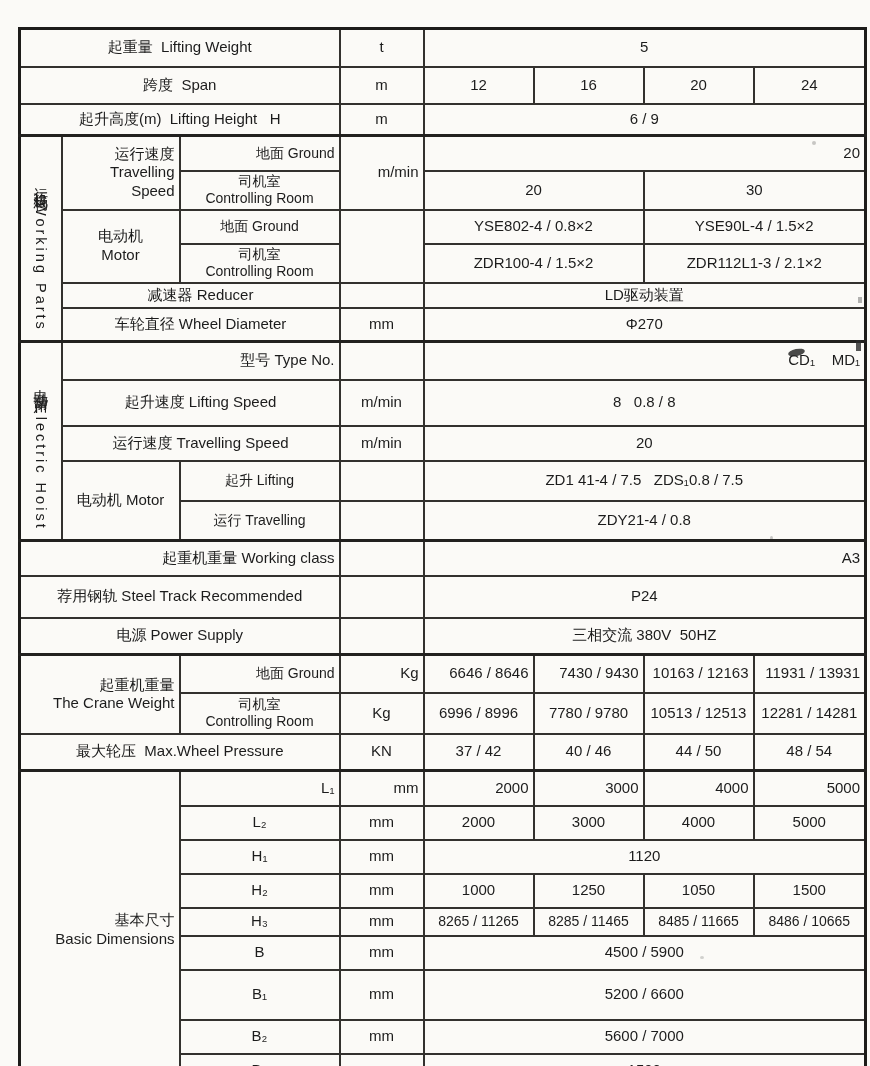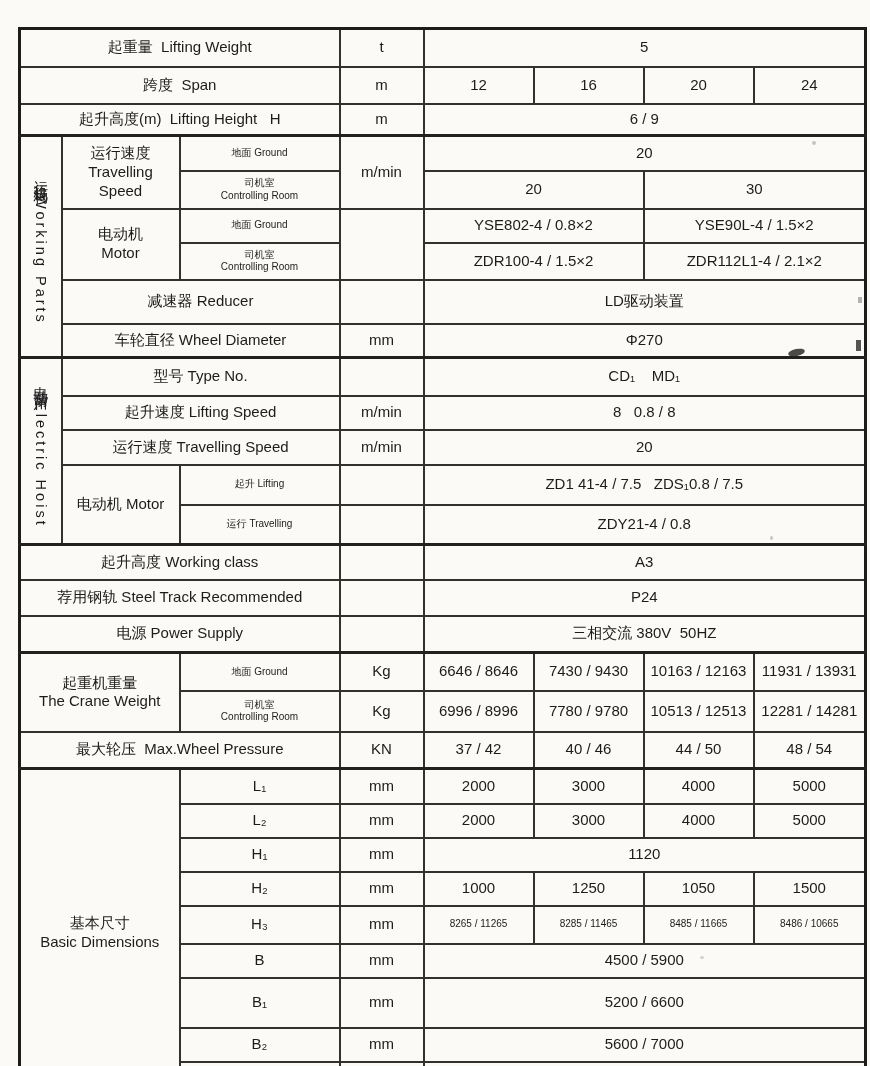--- a/index.html
+++ b/index.html
@@ -14,26 +14,26 @@
     border:3px solid #1d1c1a;
   }
   td{
     border:2px solid #33312e;
     padding:1px 4px;
     text-align:center;vertical-align:middle;
     font-size:15px;color:#1c1c1c;
     white-space:pre-wrap;line-height:1.25;
     overflow:hidden;
   }
-  td.thick{border-top-width:3px;border-top-color:#22211f;}
+  td.thick{border-top-width:3px;border-top-color:#22211f;text-align:right;}
   td.vlabel{
     writing-mode:vertical-rl;text-orientation:mixed;
     letter-spacing:3px;font-size:14.5px;padding:8px 0;
   }
-  td.sub{font-size:10px;}
+  td.sub{font-size:14px;}
   .speck{position:absolute;background:#2a2a2a;pointer-events:none;}
 </style>
 </head>
 <body>
 
 <div class="sheet">
 <table class="spec">
   <colgroup>
     <col style="width:42px">
         <col style="width:118px">
@@ -85,40 +85,40 @@
 Motor</td>
     <td class="sub">地面 Ground</td>
     <td rowspan="2"></td>
     <td colspan="2">YSE802-4 / 0.8×2</td>
     <td colspan="2">YSE90L-4 / 1.5×2</td>
   </tr>
   <tr style="height:37px">
     <td class="sub">司机室
 Controlling Room</td>
     <td colspan="2">ZDR100-4 / 1.5×2</td>
-    <td colspan="2">ZDR112L1-4 / 2.1×2</td>
-  </tr>
-  <tr style="height:44px">
+    <td colspan="2">ZDR112L1-3 / 2.1×2</td>
+  </tr>
+  <tr style="height:25px">
     <td colspan="2">减速器 Reducer</td>
     <td></td>
     <td colspan="4">LD驱动装置</td>
   </tr>
   <tr style="height:34px">
     <td colspan="2">车轮直径 Wheel Diameter</td>
     <td>mm</td>
     <td colspan="4">Φ270</td>
   </tr>
 
   <tr style="height:38px">
     <td rowspan="5" class="vlabel thick">电动葫芦  Electric Hoist</td>
     <td colspan="2" class="thick">型号 Type No.</td>
     <td class="thick"></td>
     <td colspan="4" class="thick">CD₁    MD₁</td>
   </tr>
-  <tr style="height:34px">
+  <tr style="height:46px">
     <td colspan="2">起升速度 Lifting Speed</td>
     <td>m/min</td>
     <td colspan="4">8   0.8 / 8</td>
   </tr>
   <tr style="height:35px">
     <td colspan="2">运行速度 Travelling Speed</td>
     <td>m/min</td>
     <td colspan="4">20</td>
   </tr>
   <tr style="height:40px">
@@ -127,25 +127,25 @@
     <td></td>
     <td colspan="4">ZD1 41-4 / 7.5   ZDS₁0.8 / 7.5</td>
   </tr>
   <tr style="height:40px">
     <td class="sub">运行 Travelling</td>
     <td></td>
     <td colspan="4">ZDY21-4 / 0.8</td>
   </tr>
 
   <tr style="height:35px">
-    <td colspan="3" class="thick">起升高度 Working class</td>
+    <td colspan="3" class="thick">起重机重量 Working class</td>
     <td class="thick"></td>
     <td colspan="4" class="thick">A3</td>
   </tr>
-  <tr style="height:36px">
+  <tr style="height:42px">
     <td colspan="3">荐用钢轨 Steel Track Recommended</td>
     <td></td>
     <td colspan="4">P24</td>
   </tr>
   <tr style="height:37px">
     <td colspan="3">电源 Power Supply</td>
     <td></td>
     <td colspan="4">三相交流 380V  50HZ</td>
   </tr>
 
@@ -201,21 +201,21 @@
     <td colspan="4">1120</td>
   </tr>
   <tr style="height:34px">
     <td>H₂</td>
     <td>mm</td>
     <td>1000</td>
     <td>1250</td>
     <td>1050</td>
     <td>1500</td>
   </tr>
-  <tr style="height:38px">
+  <tr style="height:28px">
     <td>H₃</td>
     <td>mm</td>
     <td class="sub">8265 / 11265</td>
     <td class="sub">8285 / 11465</td>
     <td class="sub">8485 / 11665</td>
     <td class="sub">8486 / 10665</td>
   </tr>
   <tr style="height:34px">
     <td>B</td>
     <td>mm</td>

